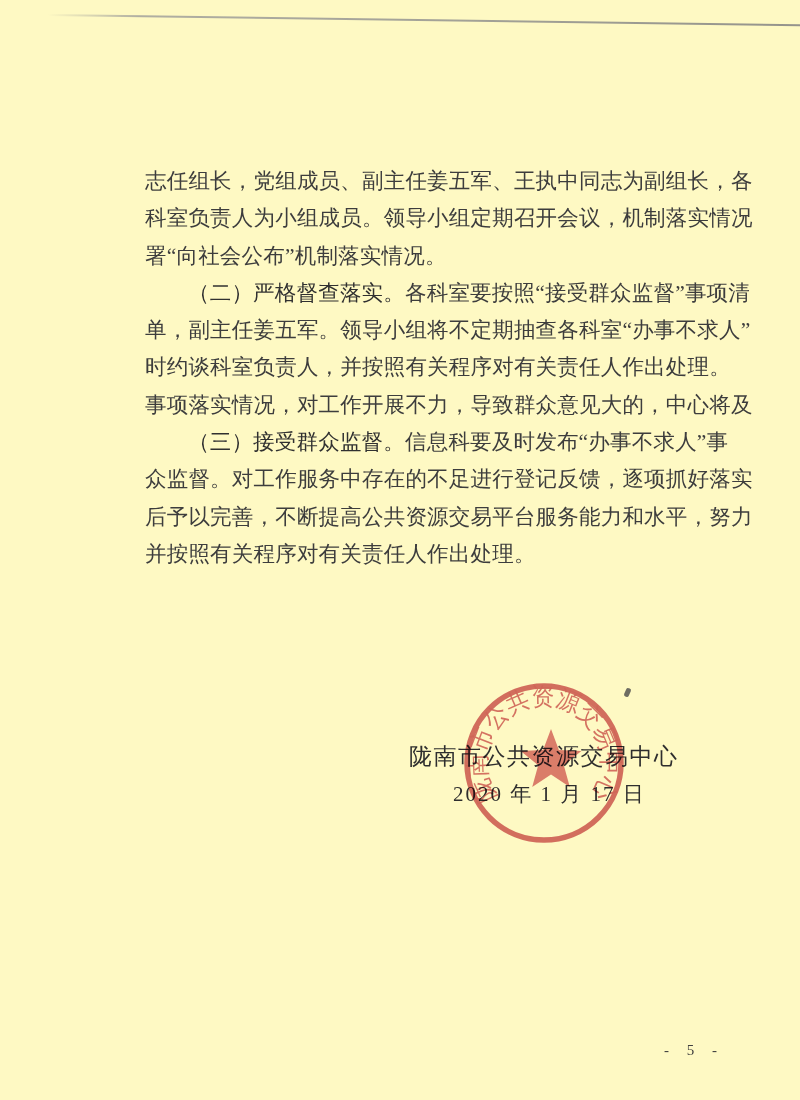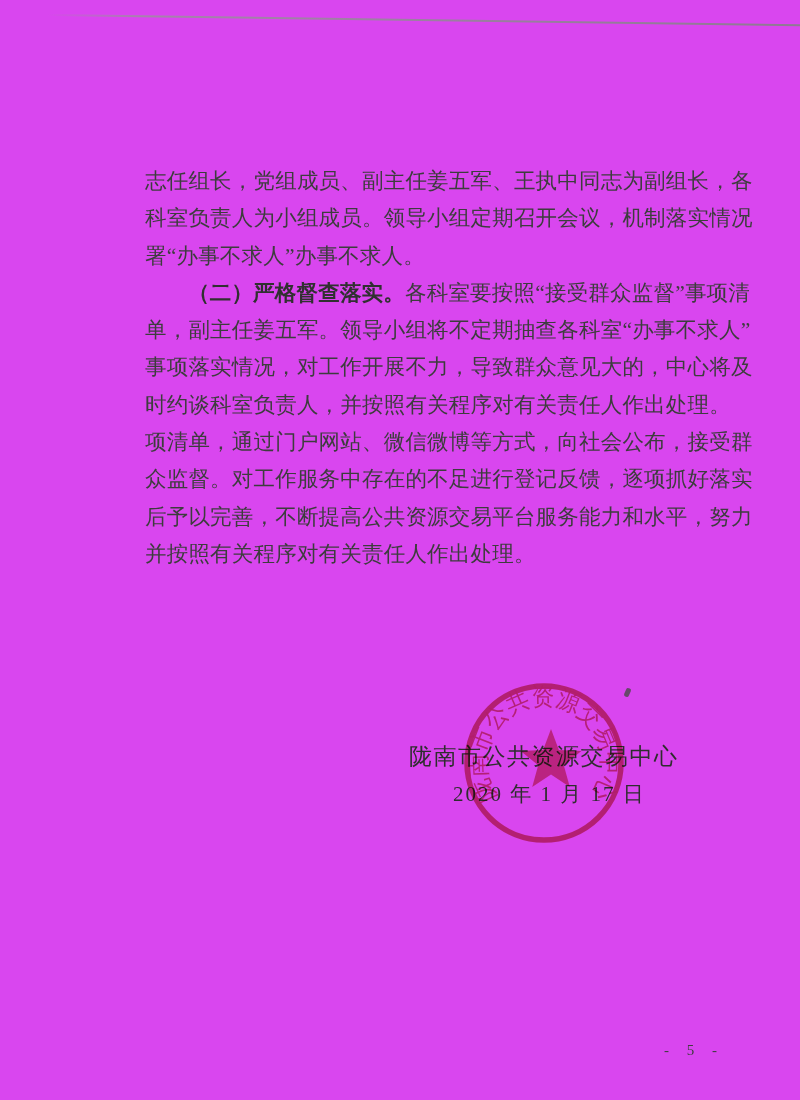--- a/index.html
+++ b/index.html
@@ -4,21 +4,21 @@
 <style>
   * { margin: 0; padding: 0; box-sizing: border-box; }
   html, body { width: 800px; height: 1100px; }
   body {
     font-family: "Liberation Serif", "DejaVu Serif", serif;
     background: #ffffff;
   }
   .paper {
     position: relative;
     width: 800px; height: 1100px;
-    background: #d946ef;
+    background: #fef9c3;
     overflow: hidden;
   }
   
   .scan-line {
     position: absolute;
     left: 48px; top: 14px;
     width: 760px; height: 2px;
     background: linear-gradient(to right, rgba(170,170,170,0), rgba(150,150,150,.75) 12%, rgba(130,130,130,.85));
     transform: rotate(0.78deg);
     transform-origin: left top;
@@ -38,21 +38,21 @@
     left: 145px; top: 163px;
     width: 606px;
     font-size: 21.5px;
     line-height: 37.3px;
     color: #3d3d3d;
     letter-spacing: 0.2px;
     white-space: nowrap;
   }
   .line { height: 37.3px; }
   .line.indent { padding-left: 43px; }
-  .line b { font-weight: bold; color: #303030; }
+  .line b { font-weight: normal; color: #303030; }
   
   .sig-org {
     position: absolute;
     left: 409px; top: 741px;
     font-size: 23px;
     letter-spacing: 1.5px;
     color: #2e2e2e;
     white-space: nowrap;
   }
   .sig-date {
@@ -85,26 +85,26 @@
 <body>
 
 <div class="paper">
 
   <div class="scan-line"></div>
   <div class="speck"></div>
 
   <div class="body-text">
     <div class="line"><span>志任组长，党组成员、副主任姜五军、王执中同志为副组长，各</span></div>
     <div class="line"><span>科室负责人为小组成员。领导小组定期召开会议，机制落实情况</span></div>
-    <div class="line"><span>署“办事不求人”办事不求人。</span></div>
+    <div class="line"><span>署“向社会公布”机制落实情况。</span></div>
     <div class="line indent"><b>（二）严格督查落实。</b><span>各科室要按照“接受群众监督”事项清</span></div>
     <div class="line"><span>单，副主任姜五军。领导小组将不定期抽查各科室“办事不求人”</span></div>
+    <div class="line"><span>时约谈科室负责人，并按照有关程序对有关责任人作出处理。</span></div>
     <div class="line"><span>事项落实情况，对工作开展不力，导致群众意见大的，中心将及</span></div>
-    <div class="line"><span>时约谈科室负责人，并按照有关程序对有关责任人作出处理。</span></div>
-    <div class="line"><span>项清单，通过门户网站、微信微博等方式，向社会公布，接受群</span></div>
+    <div class="line indent"><b>（三）接受群众监督。</b><span>信息科要及时发布“办事不求人”事</span></div>
     <div class="line"><span>众监督。对工作服务中存在的不足进行登记反馈，逐项抓好落实</span></div>
     <div class="line"><span>后予以完善，不断提高公共资源交易平台服务能力和水平，努力</span></div>
     <div class="line"><span>并按照有关程序对有关责任人作出处理。</span></div>
   </div>
 
   <div class="sig-org">陇南市公共资源交易中心</div>
   <div class="sig-date">2020 年 1 月 17 日</div>
 
   <div class="seal">
     <svg viewBox="0 0 200 200" xmlns="http://www.w3.org/2000/svg">

